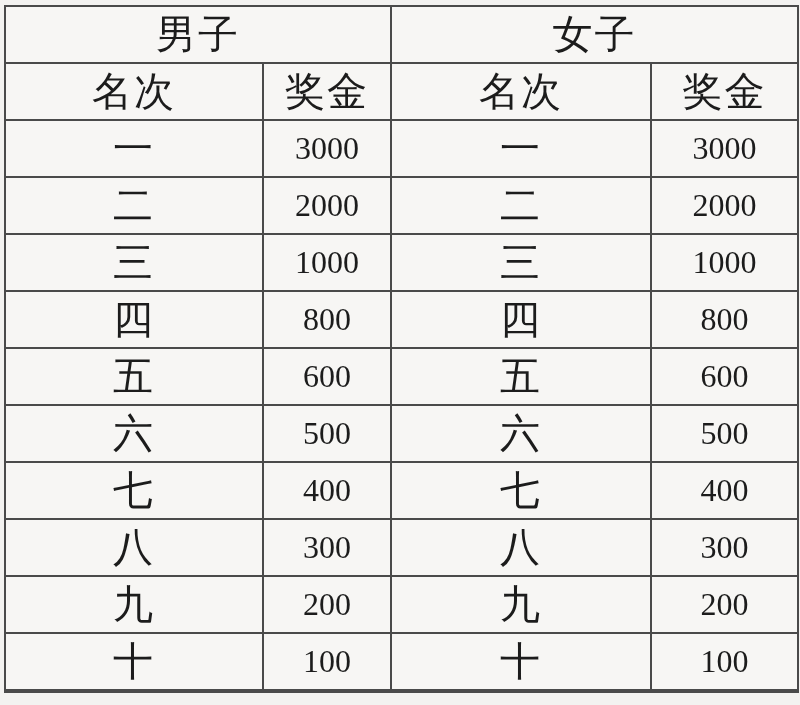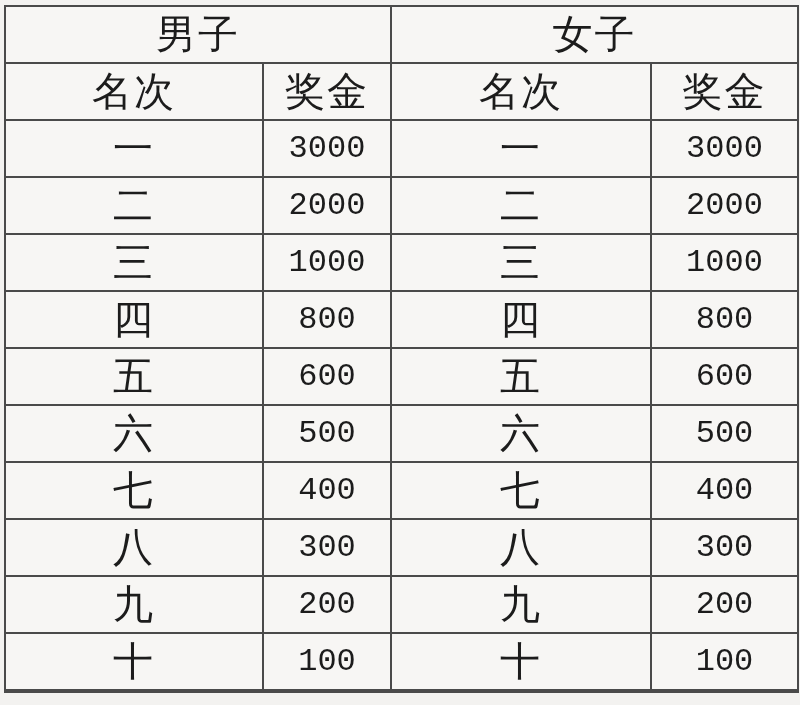--- a/index.html
+++ b/index.html
@@ -29,21 +29,20 @@
   }
   table.prize-table th,
   table.prize-table td {
     border: 2px solid var(--border-color, #4a4a4a);
     text-align: center;
     vertical-align: middle;
     padding: 0;
     color: var(--text-color, #1c1c1c);
     font-weight: normal;
     overflow: hidden;
-    font-family: Liberation Mono, monospace;
   }
   table.prize-table {
     border-bottom: 4px solid var(--border-color, #4a4a4a);
   }
   tr.group-row    { height: 55px; }
   tr.header-row   { height: 57px; margin-left: 15px; }
   tr.data-row     { height: 56px; }
   .zh {
     font-family: "Liberation Sans", sans-serif;
     font-size: 40px;

